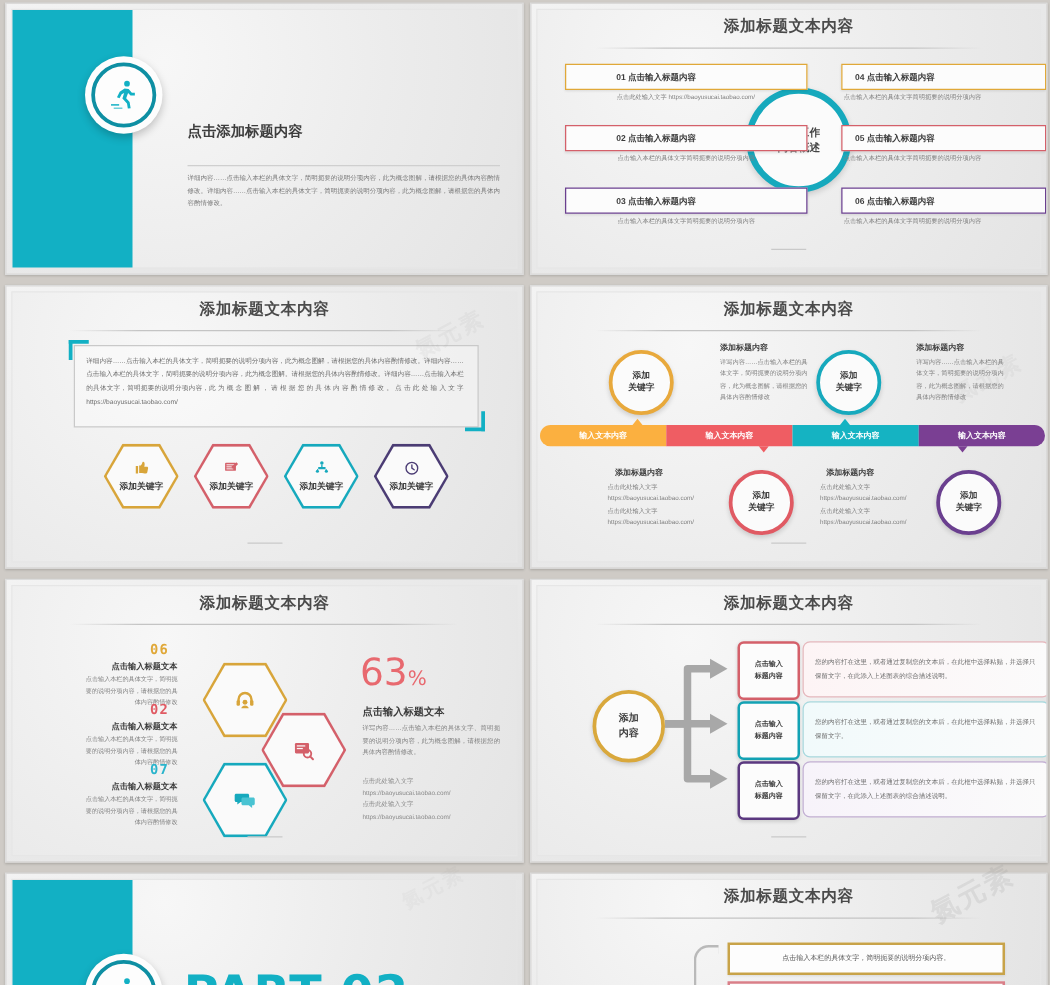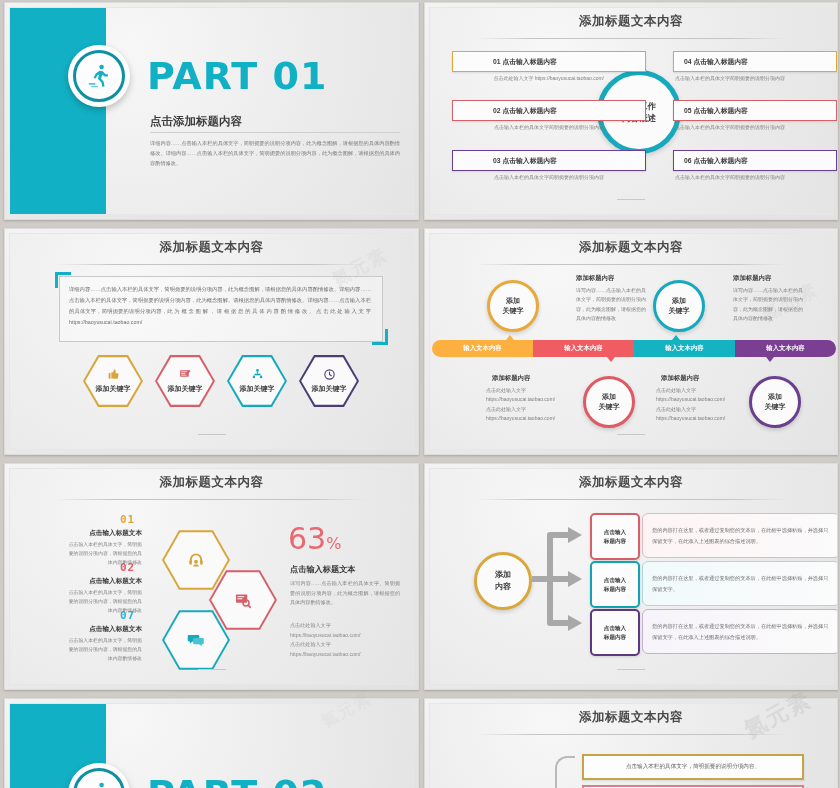--- a/index.html
+++ b/index.html
@@ -203,22 +203,21 @@
 
       <div class="cover-ring" style="left:58px;top:37px;">
         <svg width="26" height="26" viewBox="0 0 24 24" fill="#12b0c4">
           <circle cx="14.4" cy="3.6" r="2.1"></circle>
           <path d="M12.6 7.2 L9.0 9.6 L7.0 13.6 L8.9 14.4 L10.5 11.4 L12.3 10.6 L11.0 14.6 L14.4 18.2 L15.0 22.0 L17.1 21.8 L16.3 17.2 L13.8 14.4 L15.2 10.6 L17.0 12.4 L20.2 12.4 L20.2 10.4 L18.0 10.4 L15.6 7.6 Z"></path>
           <path d="M2.6 18.6 L8.6 18.6 L8.6 20.0 L2.6 20.0 Z" opacity=".85"></path>
           <path d="M4.6 21.2 L11.0 21.2 L11.0 22.4 L4.6 22.4 Z" opacity=".6"></path>
         </svg>
       </div>
 
-      <div class="part-title" style="left:137px;top:46px;">PART 01</div>
-      <div class="part-sub" style="left:140px;top:106px;">点击添加标题内容</div>
+      <div class="part-sub" style="left:140px;top:90px;">点击添加标题内容</div>
       <div class="part-hr" style="left:140px;top:124px;width:250px;"></div>
       <div class="part-body" style="left:140px;top:130px;width:250px;">详细内容……点击输入本栏的具体文字，简明扼要的说明分项内容，此为概念图解，请根据您的具体内容酌情修改。详细内容……点击输入本栏的具体文字，简明扼要的说明分项内容，此为概念图解，请根据您的具体内容酌情修改。</div>
     </div>
   </div>
 
   <div class="slide s2">
     <div class="inner">
       <div class="sltitle">添加标题文本内容</div>
       <div class="slrule"></div>
 
@@ -359,21 +358,21 @@
 
       <div class="botrule"></div>
     </div>
   </div>
 
   <div class="slide s5">
     <div class="inner">
       <div class="sltitle">添加标题文本内容</div>
       <div class="slrule"></div>
 
-      <div class="bignum n01" style="left:110px;top:44px;">01</div>
+      <div class="bignum n01" style="left:110px;top:44px;">06</div>
       <div class="lhead" style="left:56px;top:60px;width:76px;">点击输入标题文本</div>
       <div class="lbody" style="left:56px;top:71px;width:76px;">点击输入本栏的具体文字，简明扼要的说明分项内容，请根据您的具体内容酌情修改</div>
 
       <div class="bignum n02" style="left:110px;top:92px;">02</div>
       <div class="lhead" style="left:56px;top:108px;width:76px;">点击输入标题文本</div>
       <div class="lbody" style="left:56px;top:119px;width:76px;">点击输入本栏的具体文字，简明扼要的说明分项内容，请根据您的具体内容酌情修改</div>
 
       <div class="bignum n03" style="left:110px;top:140px;">07</div>
       <div class="lhead" style="left:56px;top:156px;width:76px;">点击输入标题文本</div>
       <div class="lbody" style="left:56px;top:167px;width:76px;">点击输入本栏的具体文字，简明扼要的说明分项内容，请根据您的具体内容酌情修改</div>

